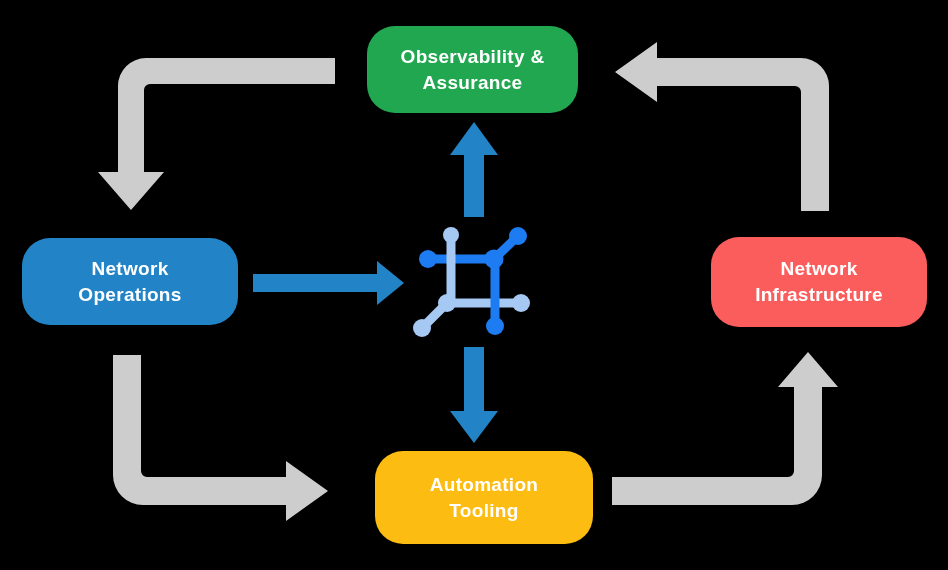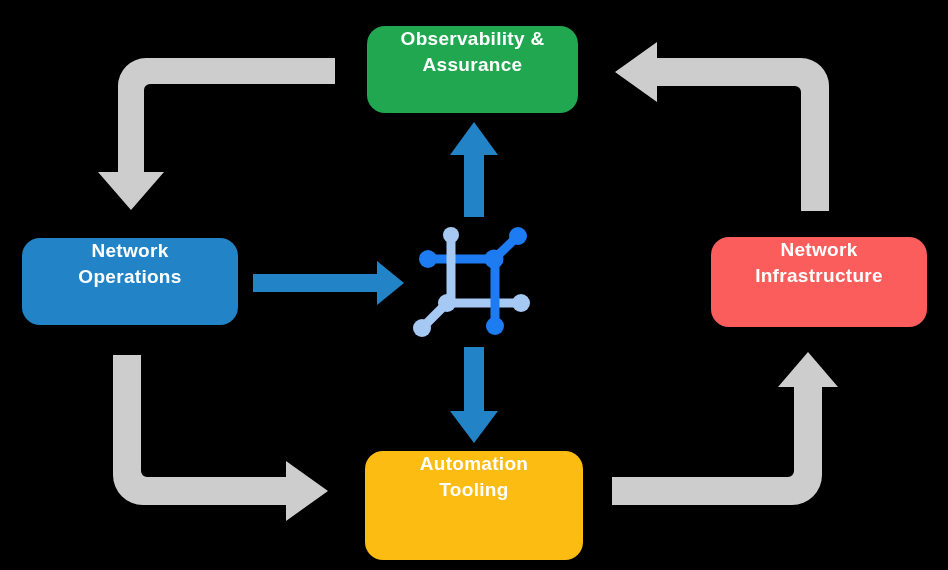--- a/index.html
+++ b/index.html
@@ -18,37 +18,38 @@
     width: 948px; height: 570px;
   }
   .arrow-gray  { fill: var(--arrow_gray, #cdcdcd); }
   .arrow-blue  { fill: var(--arrow_blue, #2284c6); }
   .icon-line-dark   { stroke: var(--icon_blue_dark, #1e7cf2); stroke-width: 9; fill: none; }
   .icon-line-light  { stroke: var(--icon_blue_light, #a6c9f4); stroke-width: 9; fill: none; }
   .icon-dot-dark    { fill: var(--icon_blue_dark, #1e7cf2); }
   .icon-dot-light   { fill: var(--icon_blue_light, #a6c9f4); }
   .node {
     position: absolute;
-    border-radius: 18px;
+    border-radius: 28px;
     display: flex;
+    align-items: center;
     justify-content: center;
   }
   .node-label {
     color: var(--text, #fff);
     font-size: 19px;
     line-height: 26px;
     font-weight: 700;
     letter-spacing: 0.3px;
     text-align: center;
     white-space: pre-line;
   }
   .node--observability { left: 367px; top: 26px;  width: 211px; height: 87px; background: var(--green,  #22a751); }
   .node--operations    { left: 22px;  top: 238px; width: 216px; height: 87px; background: var(--blue,   #2284c6); }
   .node--infrastructure{ left: 711px; top: 237px; width: 216px; height: 90px; background: var(--red,    #fb5d5c); }
-  .node--tooling       { left: 365px; top: 451px; width: 218px; height: 109px; background: var(--yellow, #fdbc11); }
+  .node--tooling       { left: 375px; top: 451px; width: 218px; height: 93px; background: var(--yellow, #fdbc11); }
 </style>
 </head>
 <body>
 
 <div class="canvas">
 
   <svg class="layer" viewBox="0 0 948 570" aria-hidden="true">
 
     <path class="arrow-gray" d="M 335 58 H 146 A 28 28 0 0 0 118 86 V 172 H 98 L 131 210 L 164 172 H 144 V 90 A 6 6 0 0 1 150 84 H 335 Z"></path>
     <path class="arrow-gray" d="M 615 72 L 657 42 V 58 H 801 A 28 28 0 0 1 829 86 V 211 H 801 V 92 A 6 6 0 0 0 795 86 H 657 V 102 Z"></path>

